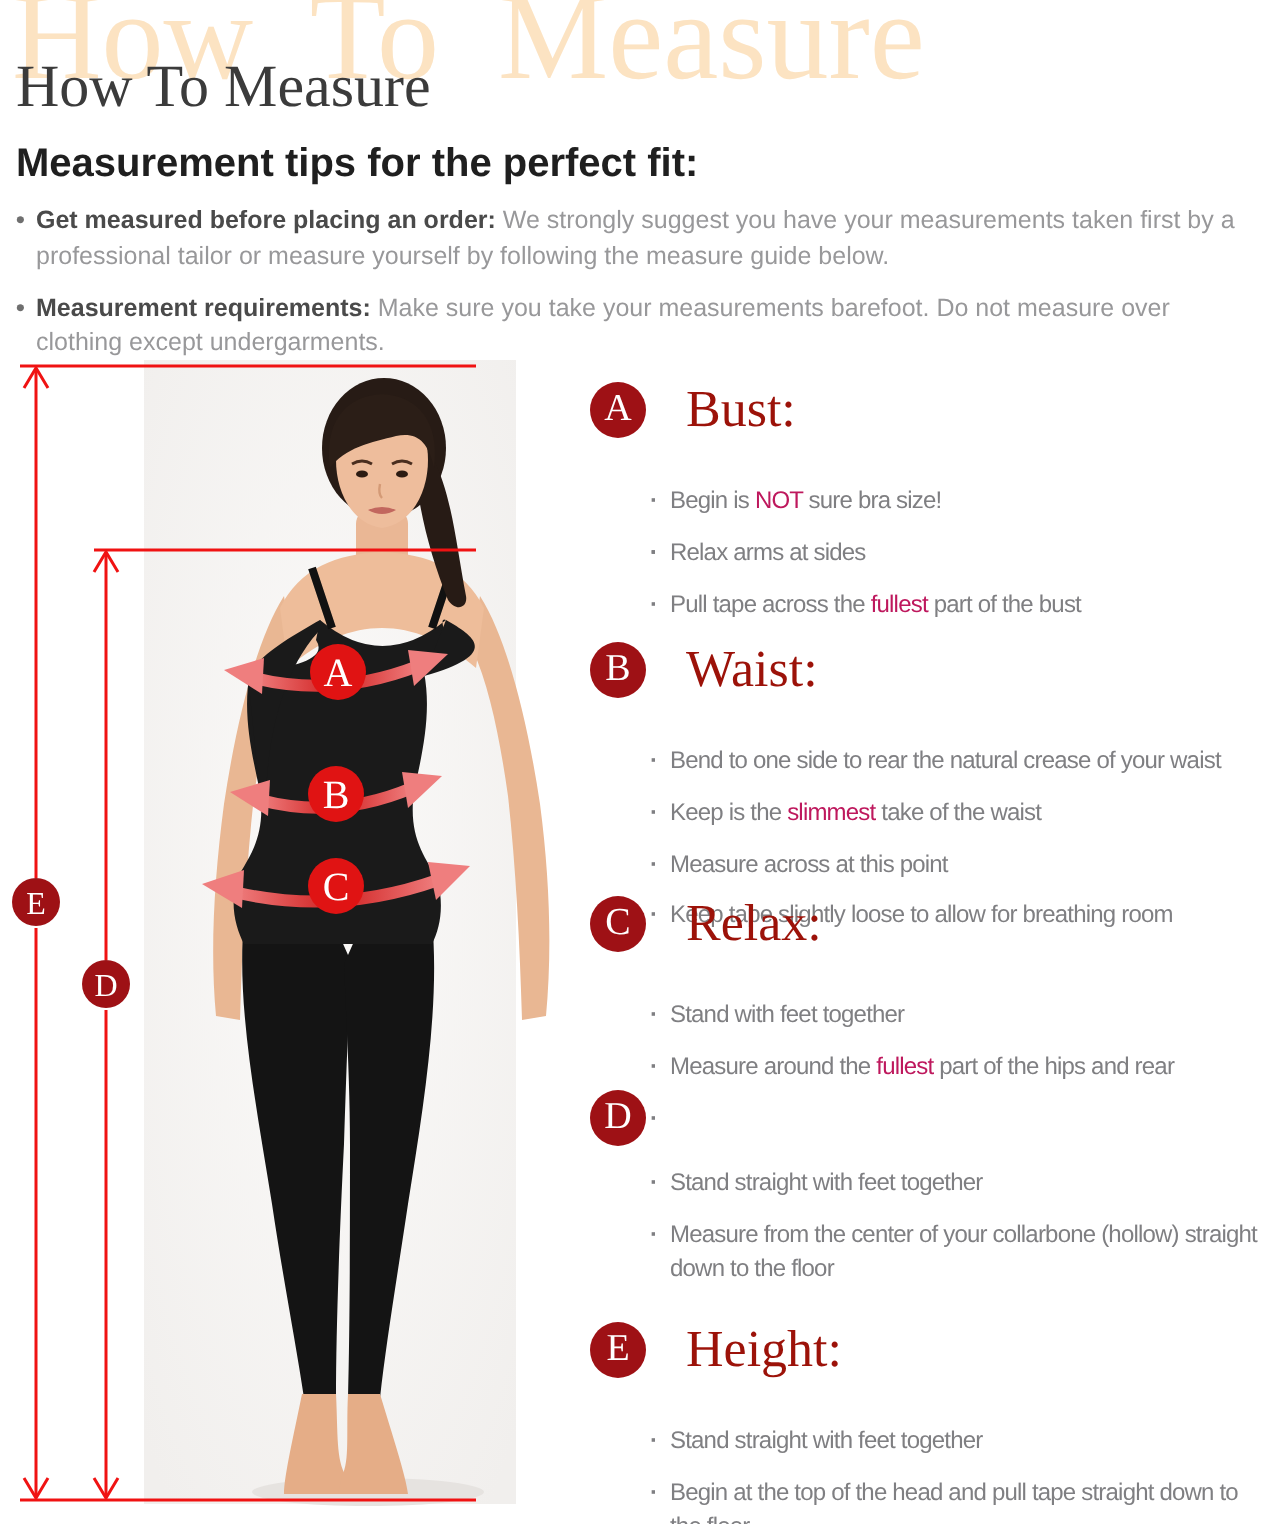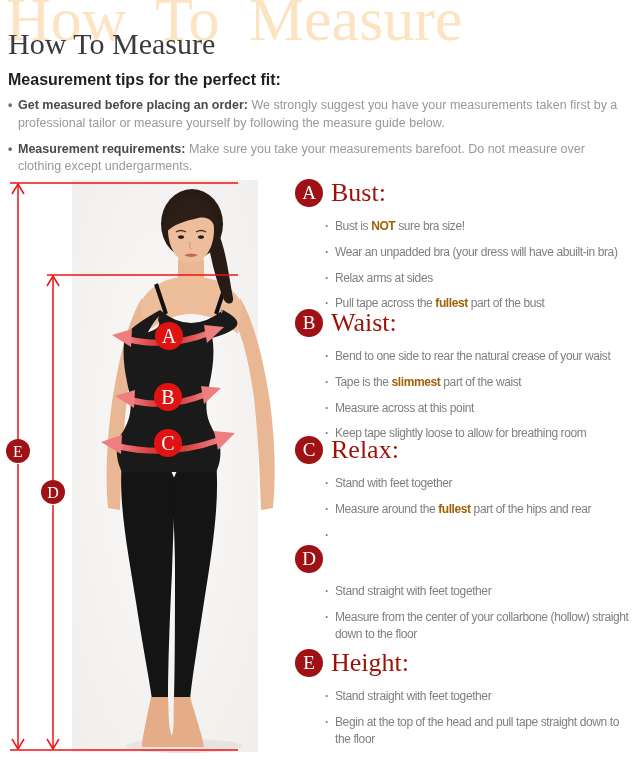--- a/index.html
+++ b/index.html
@@ -5,44 +5,44 @@
   html,body{margin:0;padding:0;background:#fff;}
   .page{position:relative;width:640px;height:762px;background:#fff;overflow:hidden;
         font-family:"Liberation Sans",sans-serif;}
 
   
   .watermark{position:absolute;top:-16px;left:6px;font-family:"Liberation Serif",serif;
              font-size:62px;color:#fce3c2;white-space:nowrap;word-spacing:14px;z-index:0;}
   .page-title{position:absolute;top:27px;left:8px;font-family:"Liberation Serif",serif;
               font-size:30px;color:#3b3b3b;z-index:1;margin:0;font-weight:normal;}
   .tips{position:absolute;top:71px;left:8px;width:622px;z-index:1;}
-  .tips h2{margin:0 0 8px 0;font-size:16px;color:#1f1f1f;font-weight:bold;}
+  .tips h2{margin:0 0 8px 0;font-size:20px;color:#1f1f1f;font-weight:bold;}
   .tips ul{margin:0;padding:0;list-style:none;}
   .tips li{position:relative;padding-left:10px;font-size:12.5px;line-height:1.42;
            color:#98989a;margin-bottom:8px;}
   .tips .dot{position:absolute;left:0;top:0;color:#6f6f6f;font-weight:bold;}
   .tips .lead{color:#4a4a4a;font-weight:bold;}
 
   
   .figure-panel{position:absolute;left:0;top:172px;width:295px;height:590px;}
 
   
   .sections{position:absolute;left:295px;top:172px;width:345px;height:590px;}
   .section{position:absolute;left:0;width:345px;}
   .sec-head{display:flex;align-items:center;gap:8px;}
   .badge{width:28px;height:28px;border-radius:50%;background:#9e1115;color:#fff;
          font-family:"Liberation Serif",serif;font-size:19px;display:flex;
          align-items:center;justify-content:center;flex:0 0 28px;}
-  .sec-title{margin:0;font-family:"Liberation Serif",serif;font-weight:normal;
+  .sec-title{margin:12px;font-family:"Liberation Serif",serif;font-weight:normal;
              font-size:26px;color:#9c1209;}
   .section ul{margin:10px 0 0 30px;padding:0;list-style:none;}
   .section li{position:relative;padding-left:10px;font-size:12px;letter-spacing:-0.4px;
               line-height:1.4;color:#7f7f82;margin-bottom:9px;max-width:300px;}
   .section .dot{position:absolute;left:0;top:0;color:#7f7f82;font-weight:bold;}
-  .em-red{color:#a16207;font-weight:bold;font-style:normal;}
+  .em-red{color:#be185d;font-weight:normal;font-style:normal;}
 
   svg text.badge-letter{font-family:"Liberation Serif",serif;fill:#fff;}
 </style>
 </head>
 <body>
 
 <div class="page">
 
   <div class="watermark">How To Measure</div>
   <h1 class="page-title">How To Measure</h1>
@@ -149,34 +149,34 @@
     </svg>
   </div>
 
   <div class="sections">
       <div class="section" style="top: 6px;">
         <div class="sec-head">
           <span class="badge">A</span>
           <h3 class="sec-title">Bust:</h3>
         </div>
         <ul>
-          <li><span class="dot">·</span><span>Bust is </span><span class="em-red">NOT</span><span> sure bra size!</span></li>
-          <li><span class="dot">·</span><span>Wear an unpadded bra (your dress will have abuilt-in bra)</span></li>
+          <li><span class="dot">·</span><span>Begin is </span><span class="em-red">NOT</span><span> sure bra size!</span></li>
+          <li><span class="dot">·</span></li>
           <li><span class="dot">·</span><span>Relax arms at sides</span></li>
           <li><span class="dot">·</span><span>Pull tape across the </span><span class="em-red">fullest</span><span> part of the bust</span></li>
         </ul>
       </div>
       <div class="section" style="top: 136px;">
         <div class="sec-head">
           <span class="badge">B</span>
           <h3 class="sec-title">Waist:</h3>
         </div>
         <ul>
           <li><span class="dot">·</span><span>Bend to one side to rear the natural crease of your waist</span></li>
-          <li><span class="dot">·</span><span>Tape is the </span><span class="em-red">slimmest</span><span> part of the waist</span></li>
+          <li><span class="dot">·</span><span>Keep is the </span><span class="em-red">slimmest</span><span> take of the waist</span></li>
           <li><span class="dot">·</span><span>Measure across at this point</span></li>
           <li><span class="dot">·</span><span>Keep tape slightly loose to allow for breathing room</span></li>
         </ul>
       </div>
       <div class="section" style="top: 263px;">
         <div class="sec-head">
           <span class="badge">C</span>
           <h3 class="sec-title">Relax:</h3>
         </div>
         <ul>

